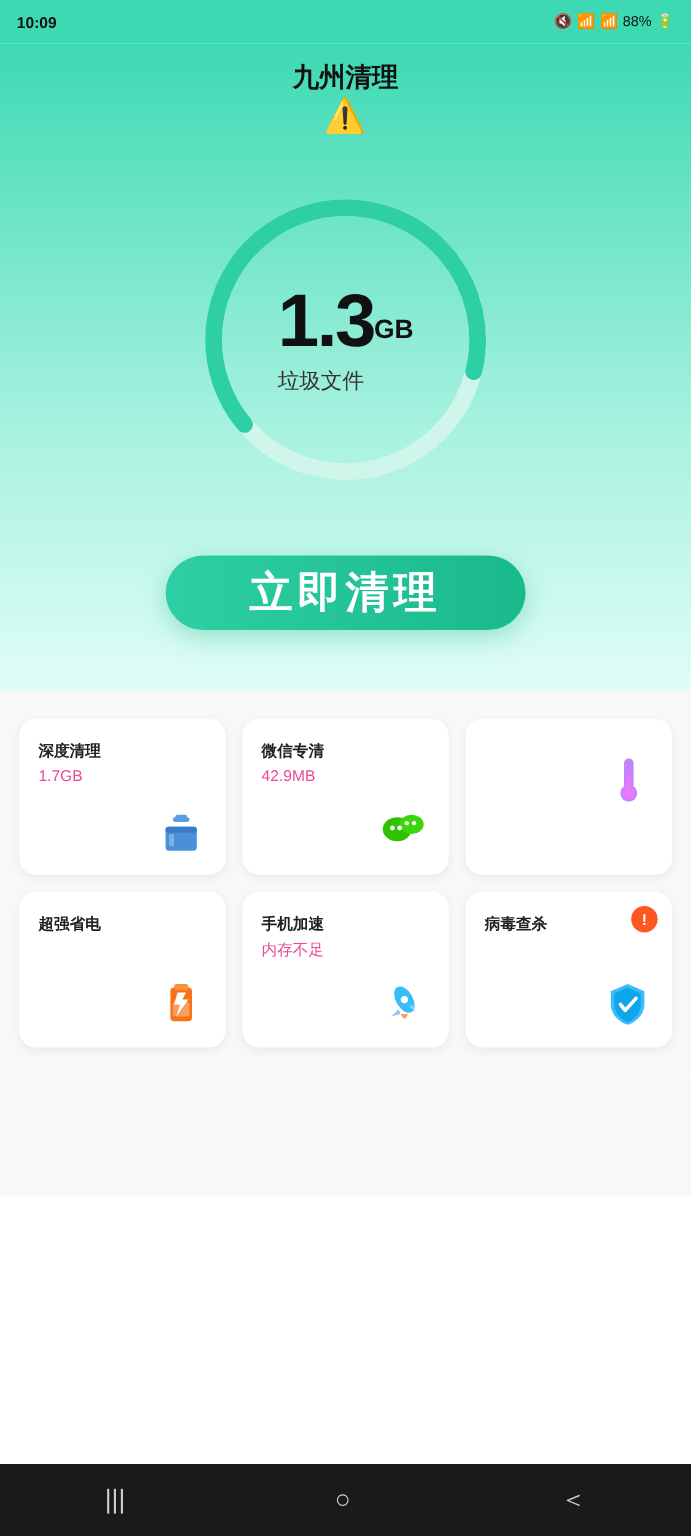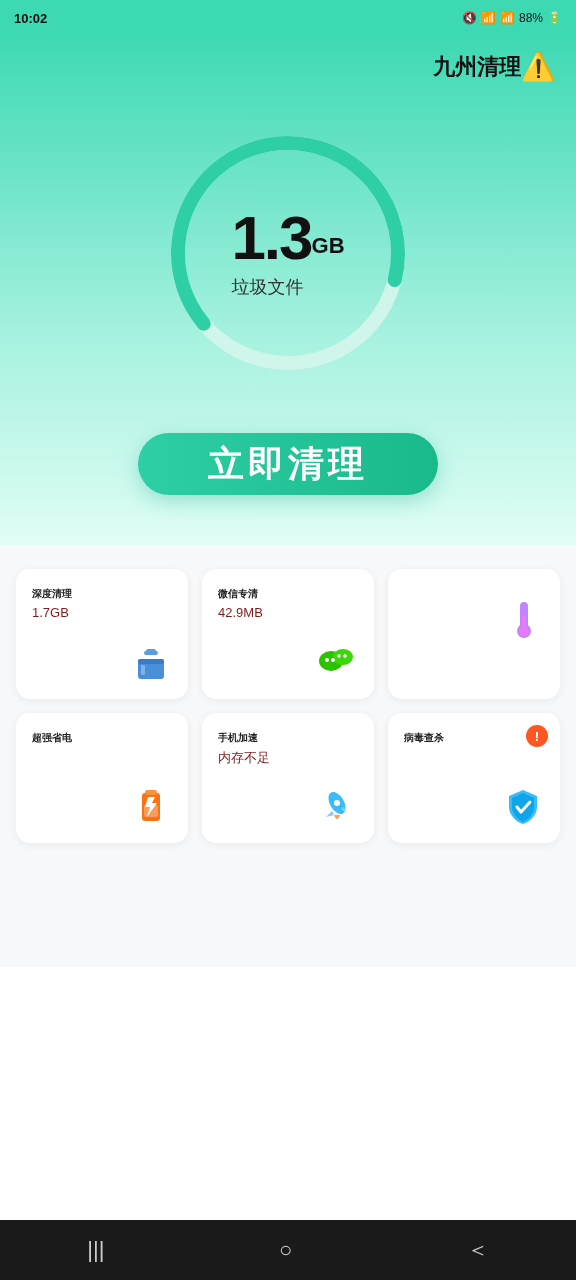--- a/index.html
+++ b/index.html
@@ -38,22 +38,23 @@
     
     .hero-section {
       background: linear-gradient(180deg, #3dd9b3 0%, #a8f2e0 60%, #e0fdf6 100%);
       padding: 0 0 50px 0;
     }
 
     
     .app-header {
       display: flex;
       align-items: center;
-      justify-content: flex-end;
+      justify-content: center;
       padding: 14px 20px 10px 20px;
+      flex-direction: column;
     }
     .app-title {
       font-size: 22px;
       font-weight: 700;
       color: #111;
     }
     .warning-icon {
       font-size: 28px;
     }
 
@@ -135,28 +136,28 @@
       padding: 18px 16px 16px 16px;
       box-shadow: 0 2px 8px rgba(0,0,0,0.06);
       position: relative;
       min-height: 130px;
       display: flex;
       flex-direction: column;
       justify-content: space-between;
     }
 
     .card-title {
-      font-size: 10px;
+      font-size: 13px;
       font-weight: 600;
       color: #222;
     }
 
     .card-value {
       font-size: 13px;
-      color: #7f1d1d;
+      color: #ec4899;
       margin-top: 4px;
     }
 
     .card-icon-area {
       display: flex;
       justify-content: flex-end;
       margin-top: 10px;
     }
 
     .card-badge {
@@ -192,21 +193,21 @@
       color: #ccc;
       font-size: 22px;
       cursor: pointer;
       padding: 8px 28px;
     }
   </style>
 </head>
 <body>
 
 <div class="status-bar">
-  <span class="status-bar-left">10:02</span>
+  <span class="status-bar-left">10:09</span>
   <div class="status-bar-right">
     <span>🔇</span>
     <span>📶</span>
     <span>📶</span>
     <span>88%</span>
     <span>🔋</span>
   </div>
 </div>
 
 <div class="hero-section">

